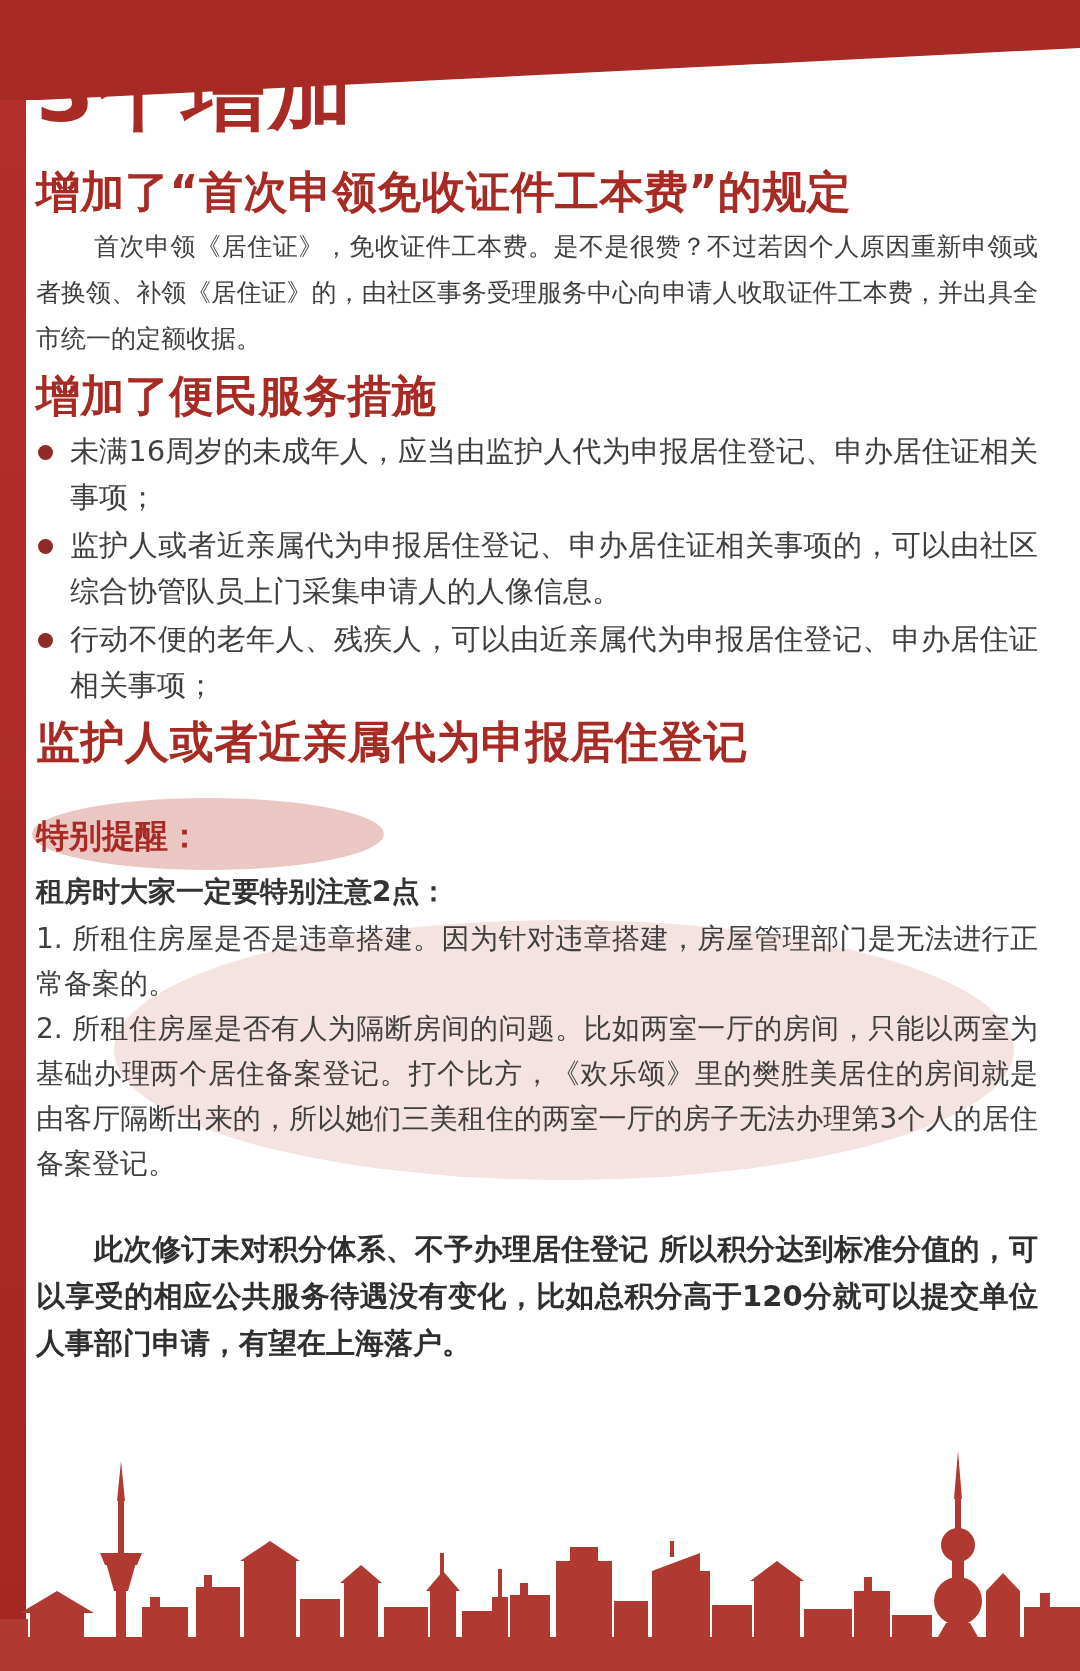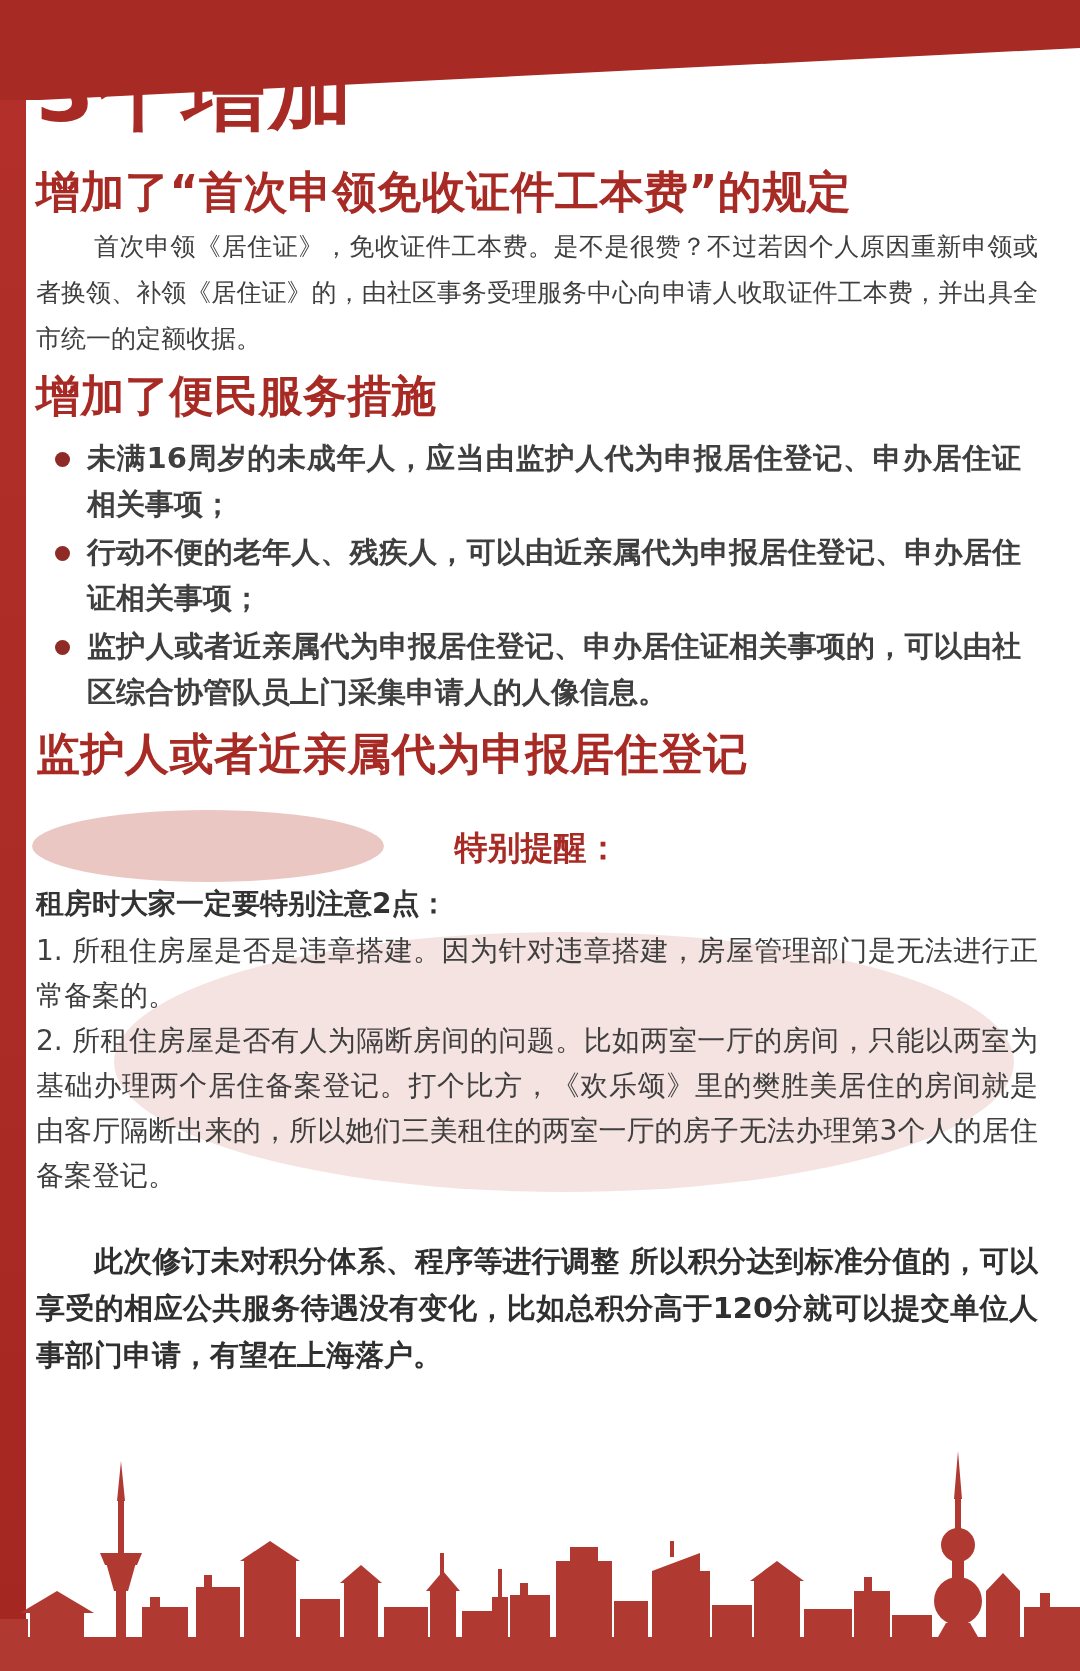--- a/index.html
+++ b/index.html
@@ -91,23 +91,22 @@
     line-height: 46px;
     margin: 0 0 6px 0;
     text-align: justify;
     font-family: "DejaVu Sans", "Liberation Sans", sans-serif;
   }
   p.para.indent {
     text-indent: 58px;
   }
   ul.bullets {
     list-style: none;
-    margin: 17px;
+    margin: 0;
     padding: 0;
-    font-weight: bold;
   }
   ul.bullets li {
     position: relative;
     color: #3f3f3f;
     font-size: 29px;
     line-height: 46px;
     padding-left: 34px;
     margin-bottom: 2px;
     text-align: justify;
     font-family: "DejaVu Sans", "Liberation Sans", sans-serif;
@@ -153,21 +152,20 @@
     position: relative;
     z-index: 2;
   }
   .reminder-title {
     color: #a82a24;
     font-size: 33px;
     line-height: 48px;
     font-weight: bold;
     margin: 8px 0 10px 0;
     font-family: "DejaVu Sans", "Liberation Sans", sans-serif;
-    text-align: center;
   }
   .reminder-sub {
     color: #333333;
     font-size: 28px;
     line-height: 44px;
     font-weight: bold;
     margin: 0 0 2px 0;
     font-family: "DejaVu Sans", "Liberation Sans", sans-serif;
   }
   .reminder-item {
@@ -218,40 +216,40 @@
     <p class="para indent">首次申领《居住证》，免收证件工本费。是不是很赞？不过若因个人原因重新申领或者换领、补领《居住证》的，由社区事务受理服务中心向申请人收取证件工本费，并出具全市统一的定额收据。</p>
 
     <h2 class="sec-title">增加了便民服务措施</h2>
     <ul class="bullets">
       <li>
         <span class="dot"></span>
         <span>未满16周岁的未成年人，应当由监护人代为申报居住登记、申办居住证相关事项；</span>
       </li>
       <li>
         <span class="dot"></span>
-        <span>行动不便的老年人、残疾人，可以由近亲属代为申报居住登记、申办居住证相关事项；</span>
+        <span>监护人或者近亲属代为申报居住登记、申办居住证相关事项的，可以由社区综合协管队员上门采集申请人的人像信息。</span>
       </li>
       <li>
         <span class="dot"></span>
-        <span>监护人或者近亲属代为申报居住登记、申办居住证相关事项的，可以由社区综合协管队员上门采集申请人的人像信息。</span>
+        <span>行动不便的老年人、残疾人，可以由近亲属代为申报居住登记、申办居住证相关事项；</span>
       </li>
     </ul>
 
     <h2 class="sec-title">监护人或者近亲属代为申报居住登记</h2>
 
     <div class="reminder">
       <div class="ellipse-small"></div>
       <div class="ellipse-big"></div>
       <div class="reminder-title">特别提醒：</div>
       <div class="reminder-sub">租房时大家一定要特别注意2点：</div>
       <p class="reminder-item">1. 所租住房屋是否是违章搭建。因为针对违章搭建，房屋管理部门是无法进行正常备案的。</p>
       <p class="reminder-item">2. 所租住房屋是否有人为隔断房间的问题。比如两室一厅的房间，只能以两室为基础办理两个居住备案登记。打个比方，《欢乐颂》里的樊胜美居住的房间就是由客厅隔断出来的，所以她们三美租住的两室一厅的房子无法办理第3个人的居住备案登记。</p>
     </div>
 
-    <div class="closing">此次修订未对积分体系、程序等进行调整 所以积分达到标准分值的，可以享受的相应公共服务待遇没有变化，比如总积分高于120分就可以提交单位人事部门申请，有望在上海落户。</div>
+    <div class="closing">此次修订未对积分体系、不予办理居住登记 所以积分达到标准分值的，可以享受的相应公共服务待遇没有变化，比如总积分高于120分就可以提交单位人事部门申请，有望在上海落户。</div>
 
   </div>
 
   <div class="skyline">
     <svg width="1080" height="230" viewBox="0 0 1080 230" xmlns="http://www.w3.org/2000/svg" aria-hidden="true">
       <g fill="#b03a32">
 
         <rect x="0" y="196" width="1080" height="34"></rect>
 
         <rect x="118" y="58" width="6" height="60"></rect>

